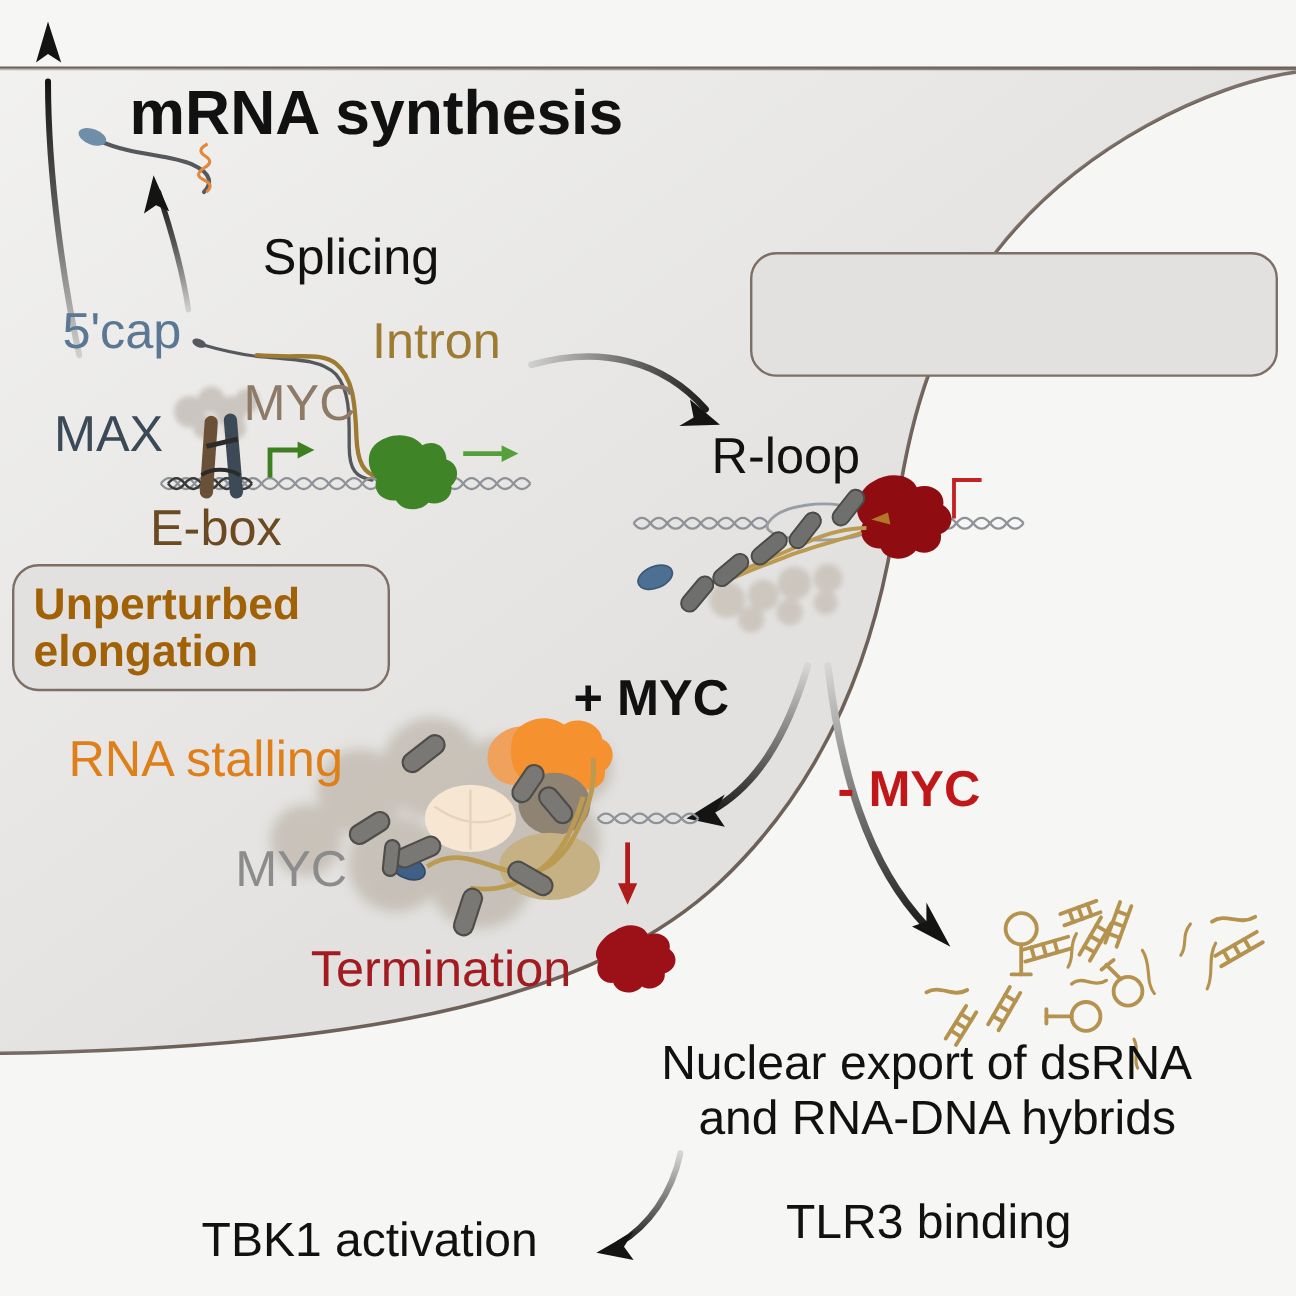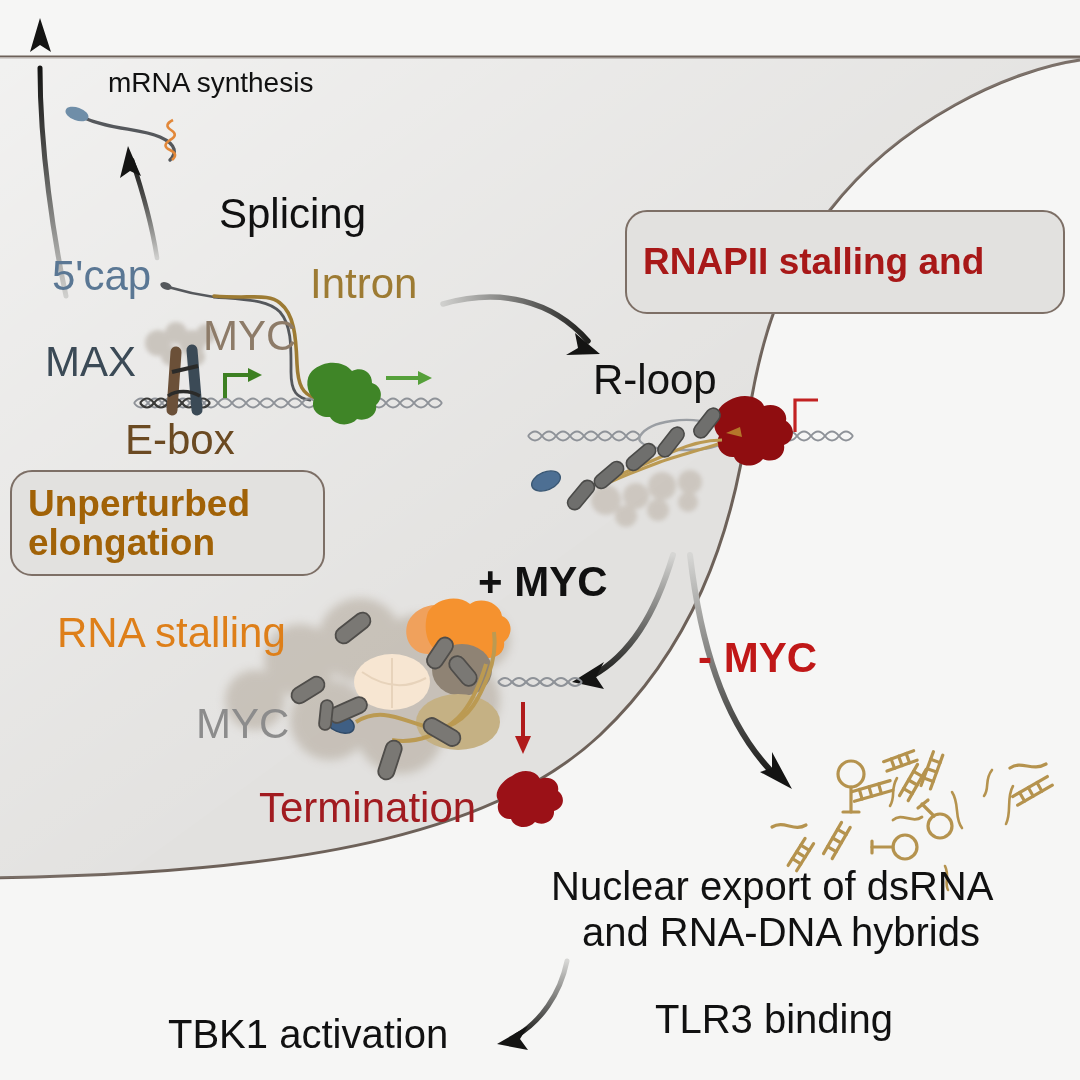--- a/index.html
+++ b/index.html
@@ -374,21 +374,21 @@
           <path d="M 908 756 L 908 766"></path>
       </g>
     </g>
 
     <g>
       <path d="M 567 961 C 560 995 540 1022 516 1036" fill="none" stroke="url(#gArrowV)" stroke-width="5" stroke-linecap="round"></path>
       <path d="M 497 1044 L 528 1026 L 520 1039 L 528 1050 Z" fill="#141413"></path>
     </g>
   </svg>
 
-  <div class="lbl" style="left:108px;top:68px;font-size:28px;color:#111;">mRNA synthesis</div>
+  <div class="lbl" style="left:108px;top:68px;font-size:52px;color:#111;font-weight:bold;">mRNA synthesis</div>
 
   <div class="lbl" style="left:219px;top:192px;font-size:42px;color:#111;">Splicing</div>
 
   <div class="lbl" style="left:52px;top:254px;font-size:42px;color:#5a7794;">5'cap</div>
 
   <div class="lbl" style="left:310px;top:262px;font-size:42px;color:#9d7b33;">Intron</div>
 
   <div class="lbl" style="left:203px;top:314px;font-size:42px;color:#8d7b68;">MYC</div>
 
   <div class="lbl" style="left:45px;top:340px;font-size:42px;color:#3b4a56;">MAX</div>
@@ -410,21 +410,20 @@
 
   <div class="lbl" style="left:551px;top:865px;font-size:40px;color:#111;">Nuclear export of dsRNA</div>
   <div class="lbl" style="left:582px;top:911px;font-size:40px;color:#111;">and RNA-DNA hybrids</div>
 
   <div class="lbl" style="left:655px;top:998px;font-size:40px;color:#111;">TLR3 binding</div>
 
   <div class="lbl" style="left:168px;top:1013px;font-size:40px;color:#111;">TBK1 activation</div>
 
   <div class="callout" style="left:625px;top:210px;width:440px;height:104px;color:#a81818;font-size:37px;">
     <div>
-      <span>RNAPII stalling and</span>
     </div>
   </div>
 
   <div class="callout" style="left:10px;top:470px;width:315px;height:106px;color:#a16207;font-size:37px;">
     <div>
       <span>Unperturbed</span>
       <span>elongation</span>
     </div>
   </div>
 

